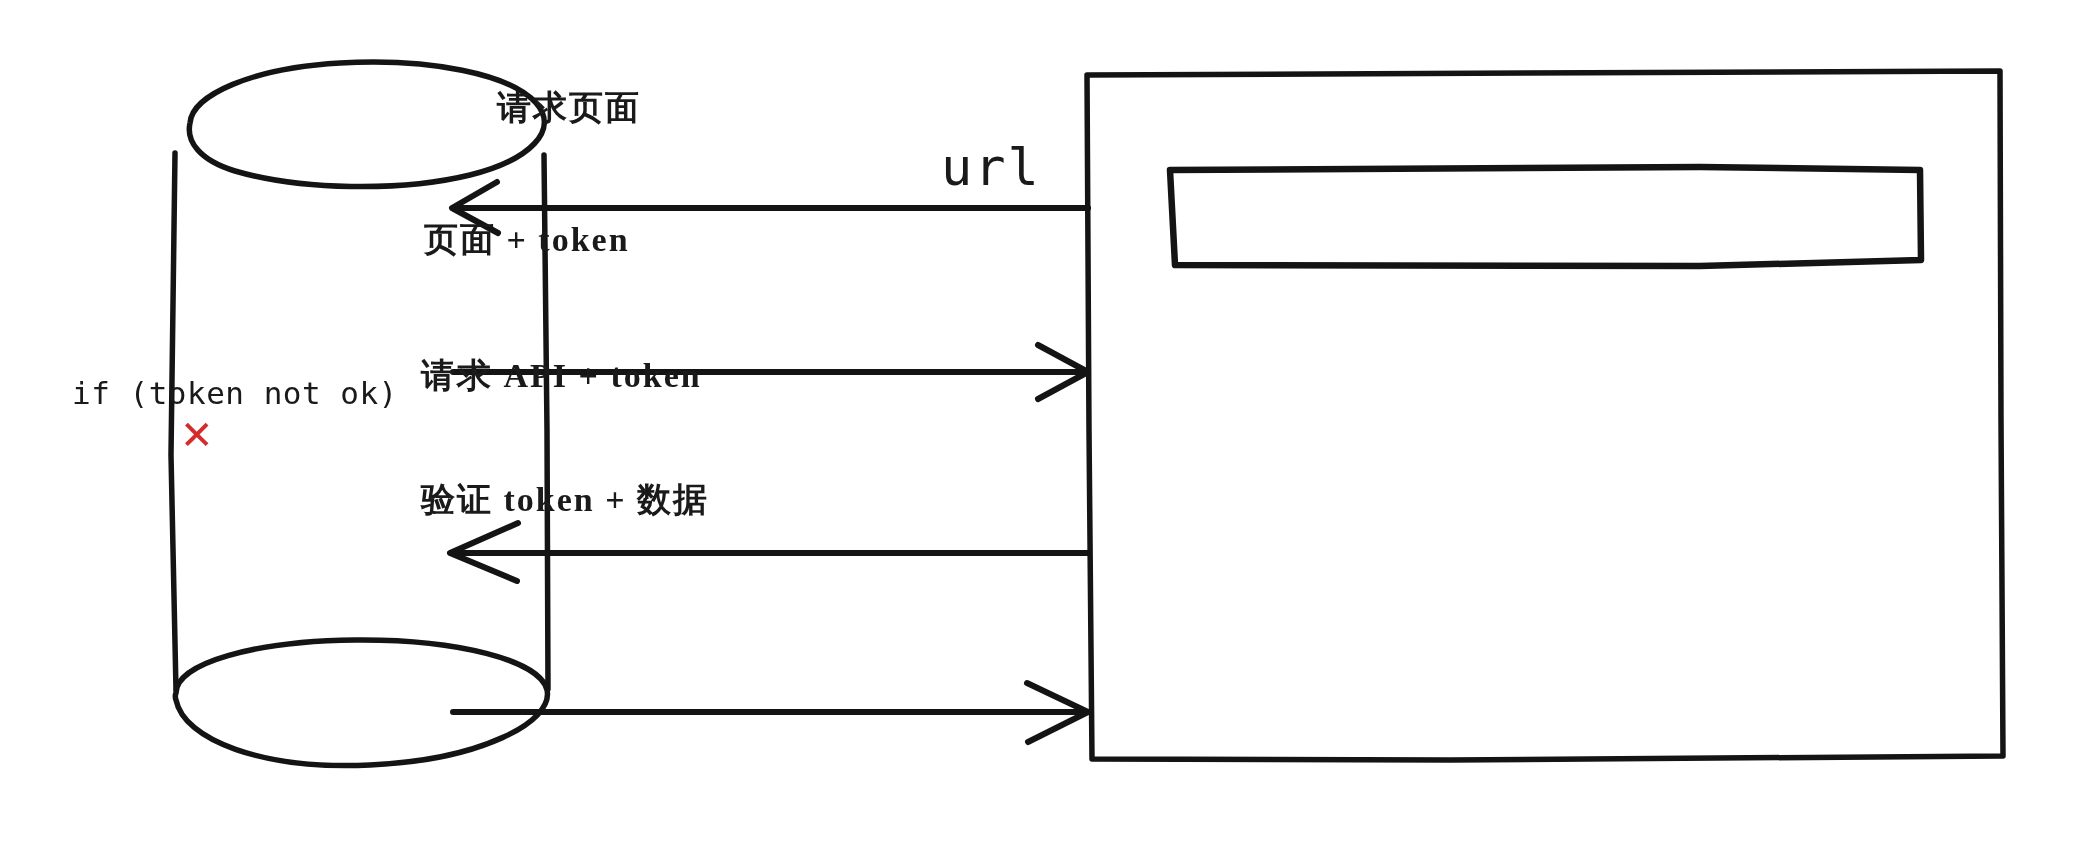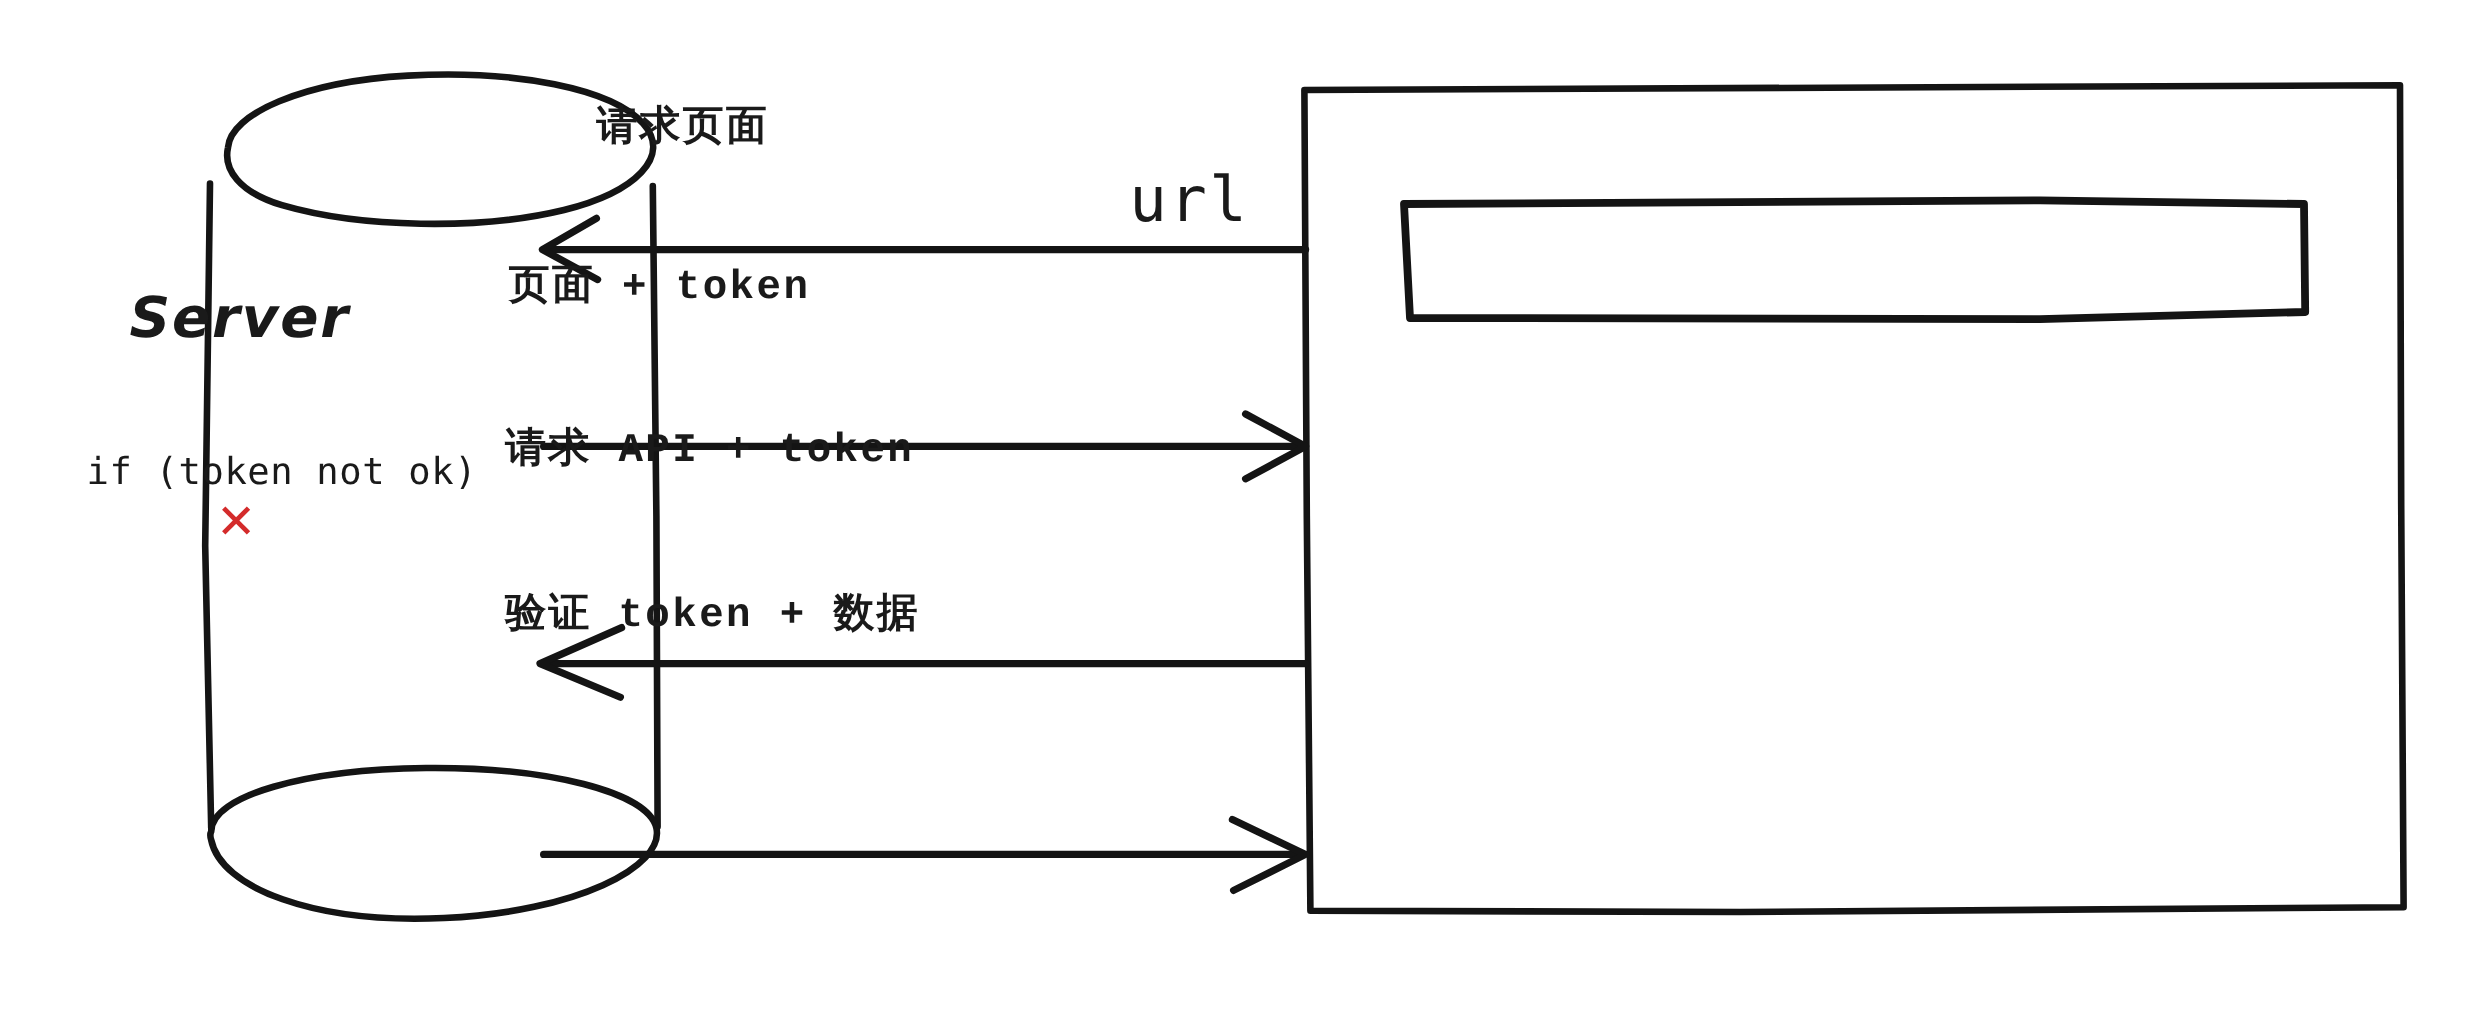--- a/index.html
+++ b/index.html
@@ -49,21 +49,21 @@
     font-family: "DejaVu Sans", sans-serif;
     font-weight: 600;
     font-style: italic;
     letter-spacing: 1.5px;
   }
   .mono {
     font-family: "DejaVu Sans Mono", monospace;
     font-weight: 500;
   }
   .cjk {
-    font-family: Liberation Mono, monospace;
+    font-family: Liberation Serif, serif;
     font-weight: 600;
   }
 
   #server-label {
     left: 108px; top: 242px;
     font-size: 47px;
   }
   #if-token-label {
     left: 72px; top: 378px;
     font-size: 31px;
@@ -86,21 +86,21 @@
     font-size: 47px;
   }
 
   .arrow-label {
     font-size: 34px;
     letter-spacing: 2px;
   }
   #label-request-page   { left: 497px; top: 91px;  }
   #label-page-token     { left: 424px; top: 223px; }
   #label-request-api    { left: 421px; top: 359px; }
-  #label-verify-token   { left: 421px; top: 497px; }
+  #label-verify-token   { left: 421px; top: 483px; }
 
   #watermark {
     position: absolute;
     right: 18px;
     bottom: 10px;
     font-size: 21px;
     color: #c9c9c9;
     font-family: "DejaVu Sans", sans-serif;
     letter-spacing: 1px;
     white-space: pre;
@@ -168,21 +168,20 @@
       <path class="stroke head-stroke" d="M 518 523 L 450 553 L 517 581"></path>
     </g>
 
     <g>
       <path class="stroke arrow-stroke" d="M 453 712 L 800 712 L 1085 712"></path>
       <path class="stroke head-stroke" d="M 1027 683 L 1088 712 L 1028 742"></path>
     </g>
 
   </svg>
 
-  <div class="txt hand" id="server-label">Server</div>
 
   <div class="txt mono" id="if-token-label">if (token not ok)</div>
 
   <div id="red-x" style="color: rgb(212, 43, 43);">✕</div>
 
   <div class="txt mono" id="url-label">url</div>
 
 
   <div class="txt cjk arrow-label" id="label-request-page">请求页面</div>
 

